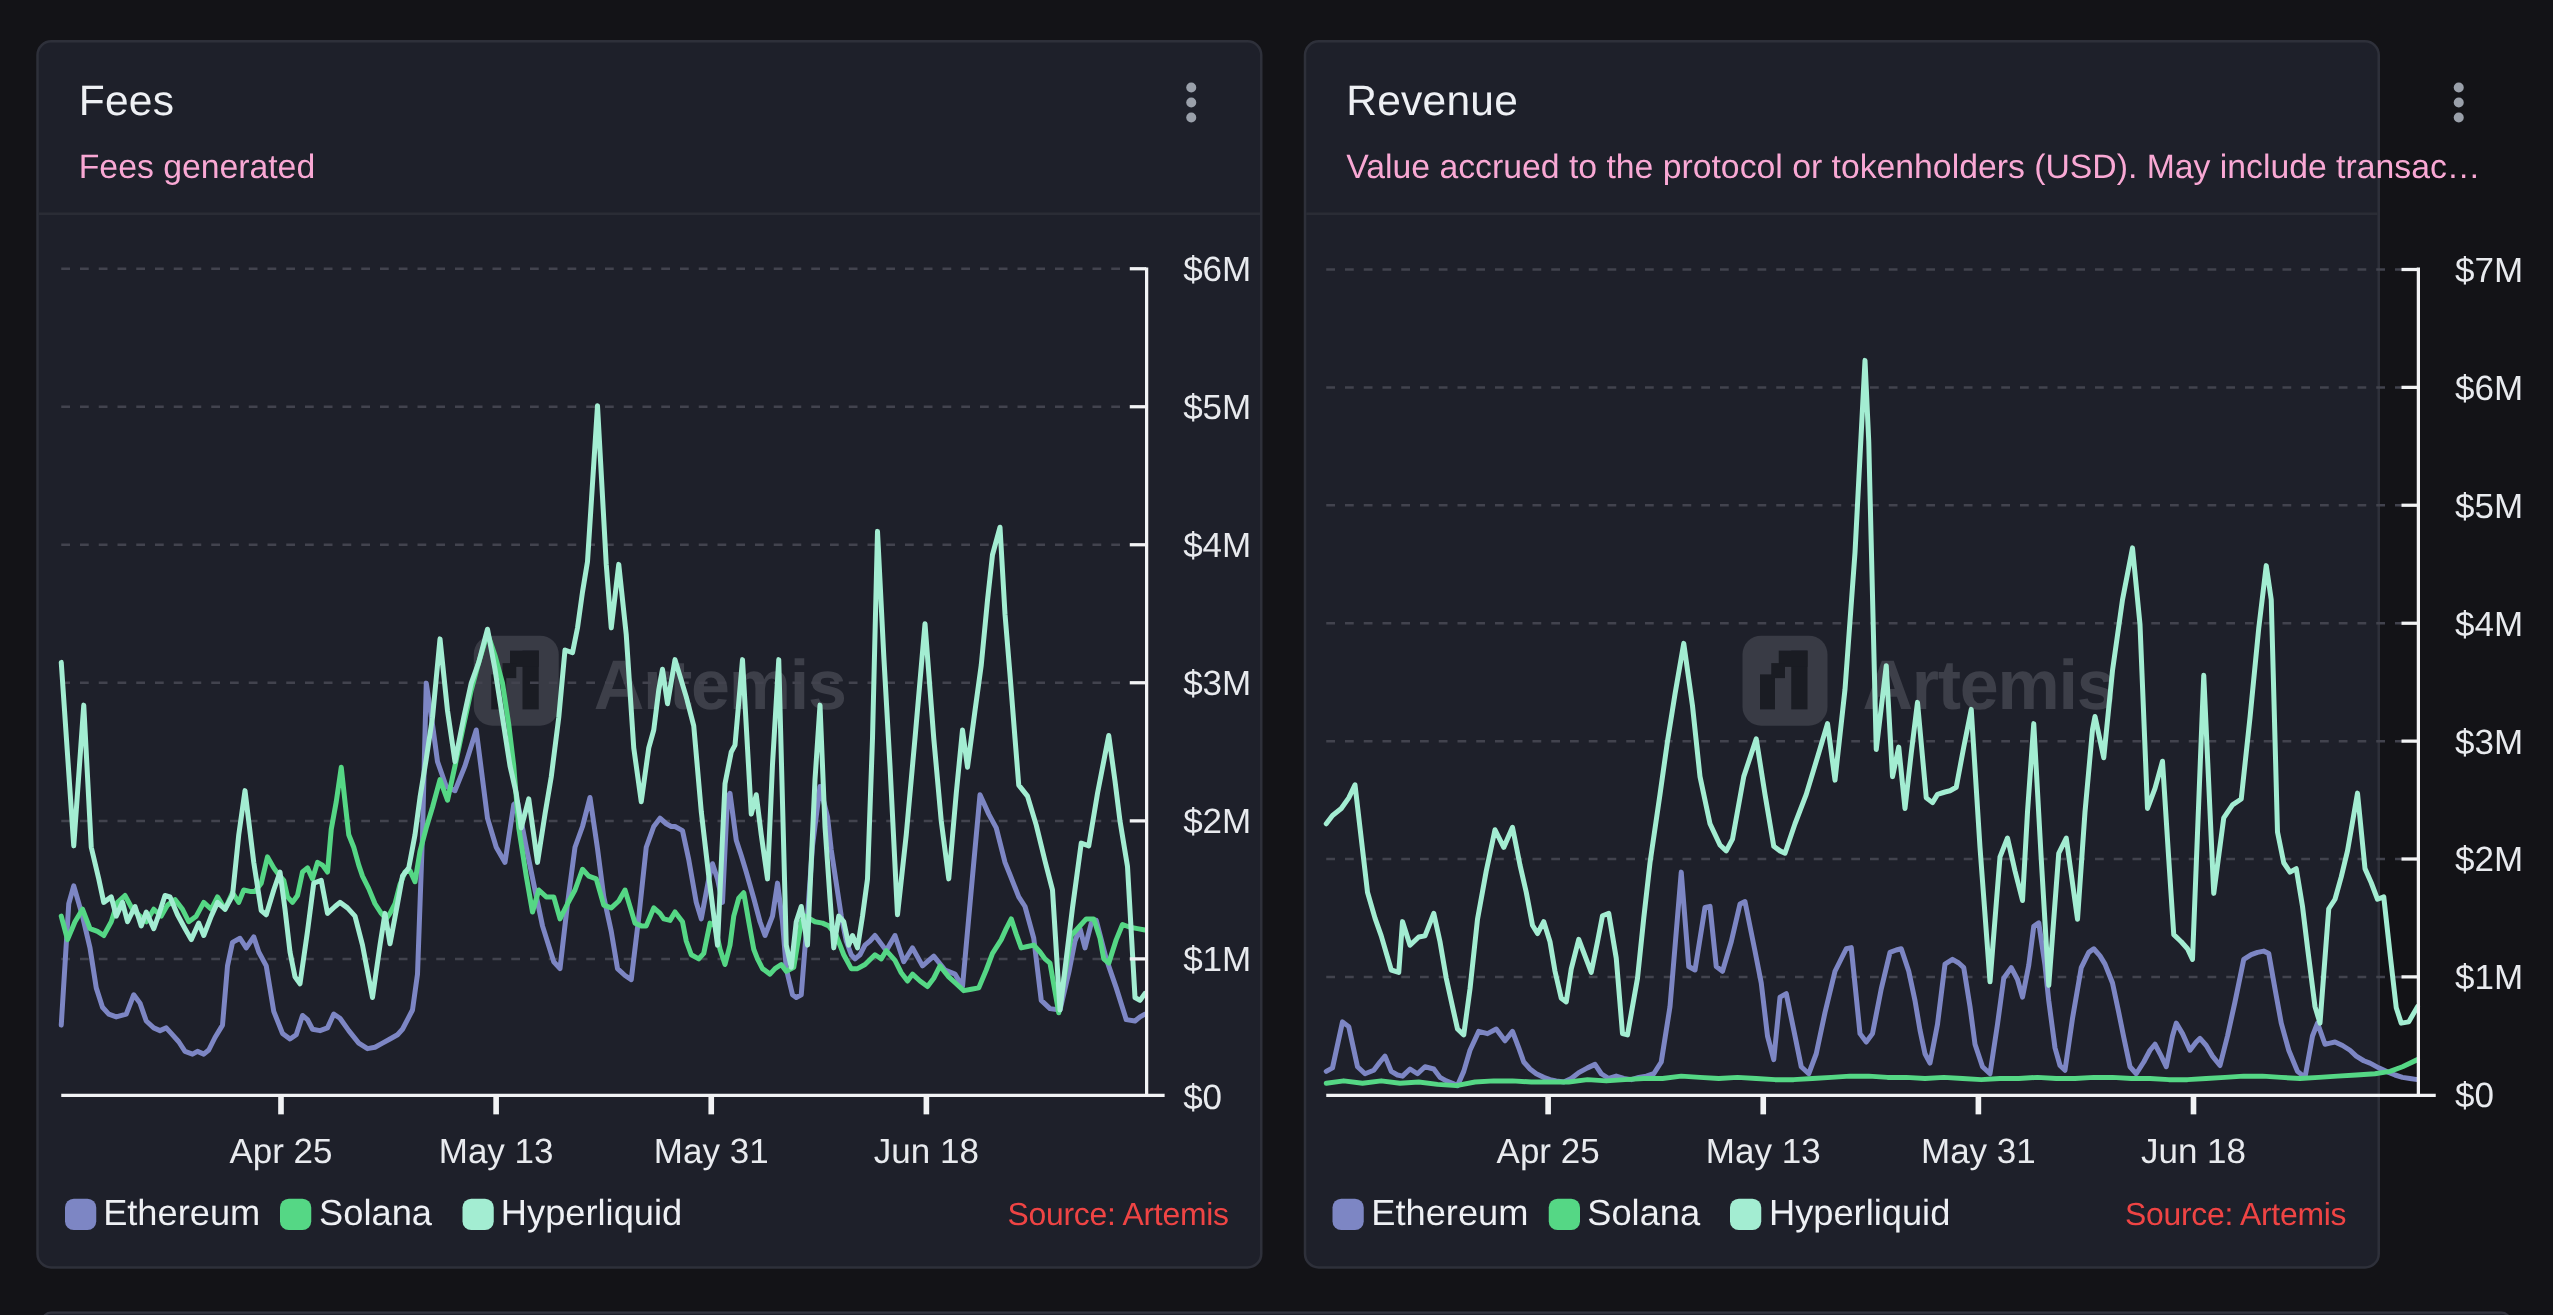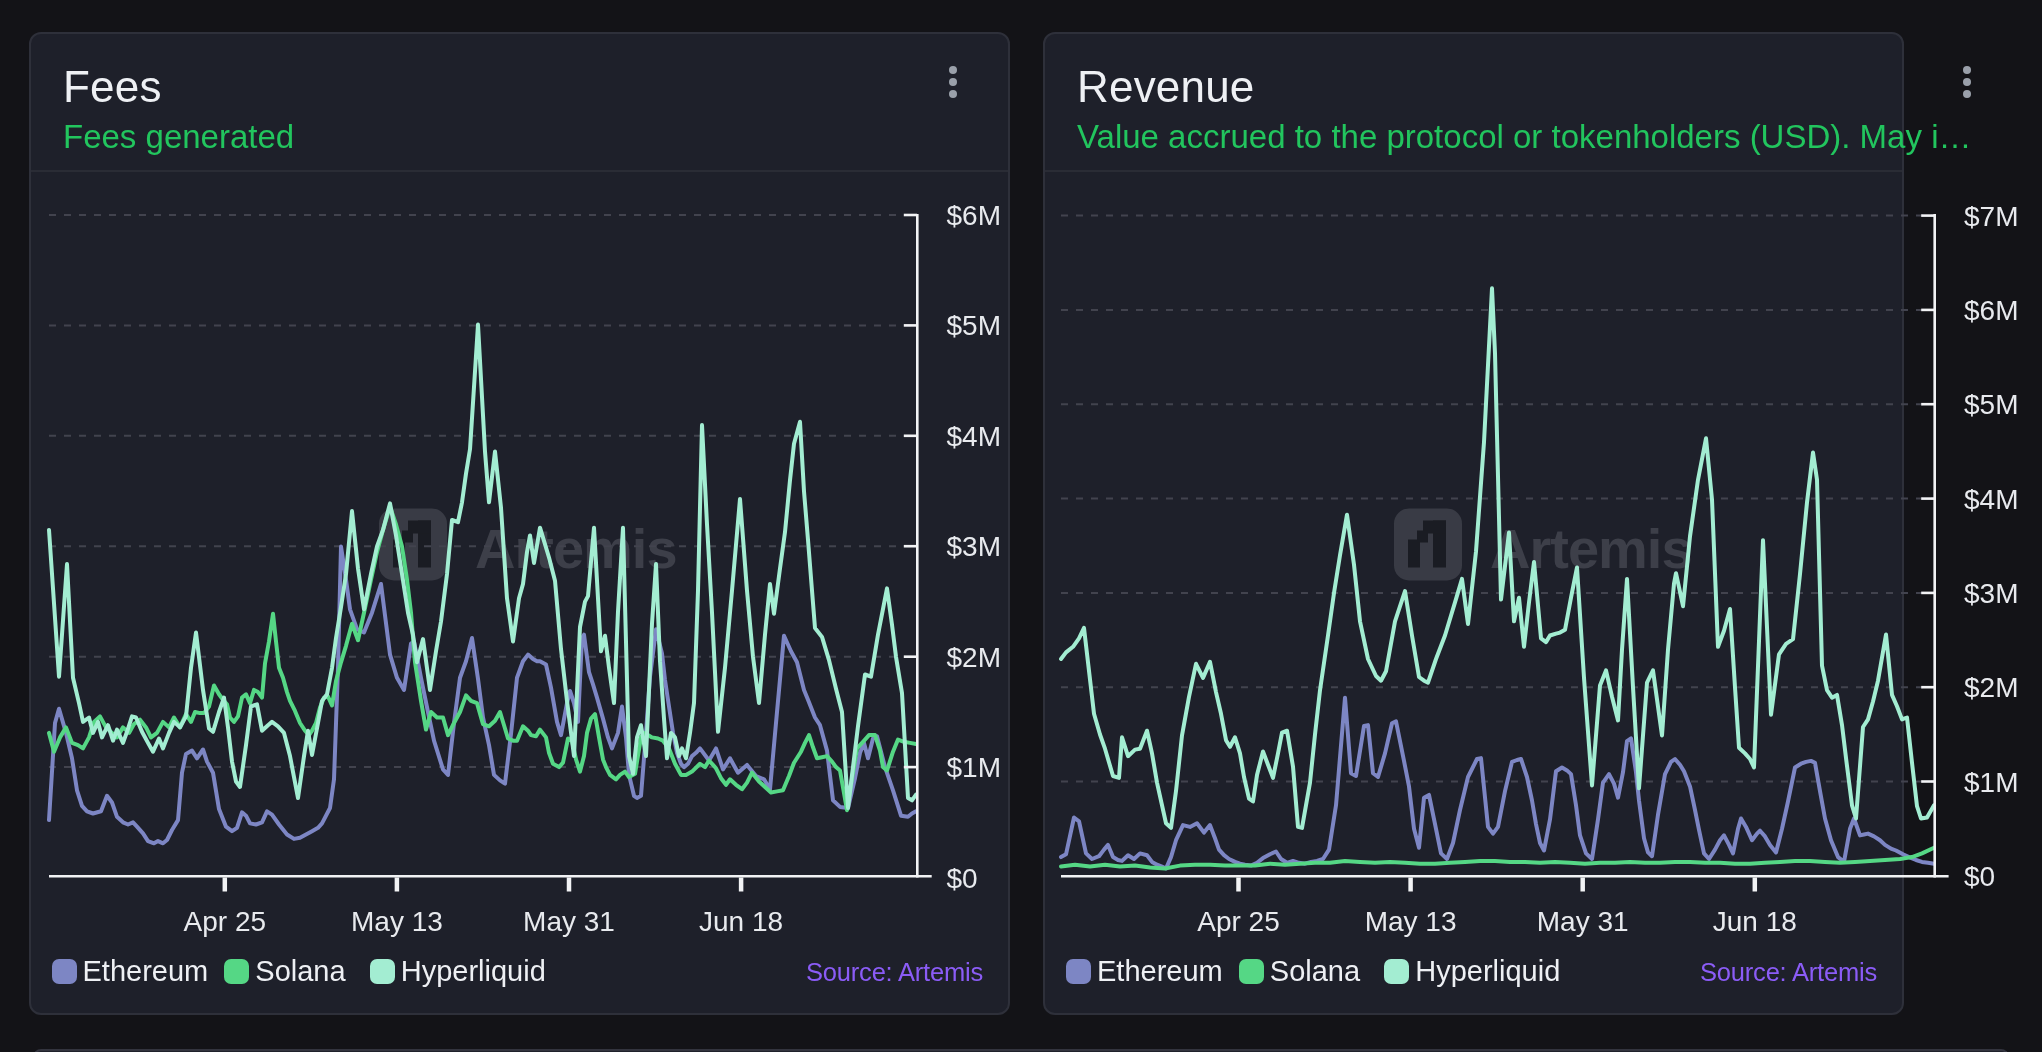--- a/index.html
+++ b/index.html
@@ -1,20 +1,20 @@
 <!DOCTYPE html>
 <html><head><meta charset="utf-8">
 <style>
   html,body{margin:0;padding:0;}
   body{width:2042px;height:1052px;background:#131317;font-family:"Liberation Sans",sans-serif;position:relative;overflow:hidden;}
   .card{position:absolute;background:#1e202a;border:2px solid #2e303a;border-radius:12px;box-sizing:border-box;}
-  .title{position:absolute;left:32px;top:28px;font-size:44px;color:#eef0f4;letter-spacing:0.2px;}
-  .sub{position:absolute;left:32px;top:84px;font-size:33px;color:#22c55e;white-space:nowrap;overflow:hidden;text-overflow:ellipsis;}
+  .title{position:absolute;left:32px;top:28px;font-size:34px;color:#eef0f4;letter-spacing:0.2px;}
+  .sub{position:absolute;left:32px;top:84px;font-size:27px;color:#f9a8d4;white-space:nowrap;overflow:hidden;text-overflow:ellipsis;}
   .divider{position:absolute;left:0;top:136px;width:100%;height:2px;background:#2a2c35;}
-  .source{position:absolute;right:25px;top:924px;font-size:25.5px;letter-spacing:-0.2px;color:#8b5cf6;}
+  .source{position:absolute;right:25px;top:924px;font-size:25.5px;letter-spacing:-0.2px;color:#ef4444;}
 </style></head>
 <body>
 <div class="card" style="left:29px;top:32px;width:981px;height:983px;">
   <div class="title">Fees</div>
   <div class="sub" style="max-width:900px;">Fees generated</div>
   <div class="divider"></div>
   <div style="position:absolute;left:917.5px;top:31.5px;width:8px;height:8px;border-radius:50%;background:#9aa0aa;"></div>
     <div style="position:absolute;left:917.5px;top:43.5px;width:8px;height:8px;border-radius:50%;background:#9aa0aa;"></div>
     <div style="position:absolute;left:917.5px;top:55.5px;width:8px;height:8px;border-radius:50%;background:#9aa0aa;"></div>
   <div class="source">Source: Artemis</div>

